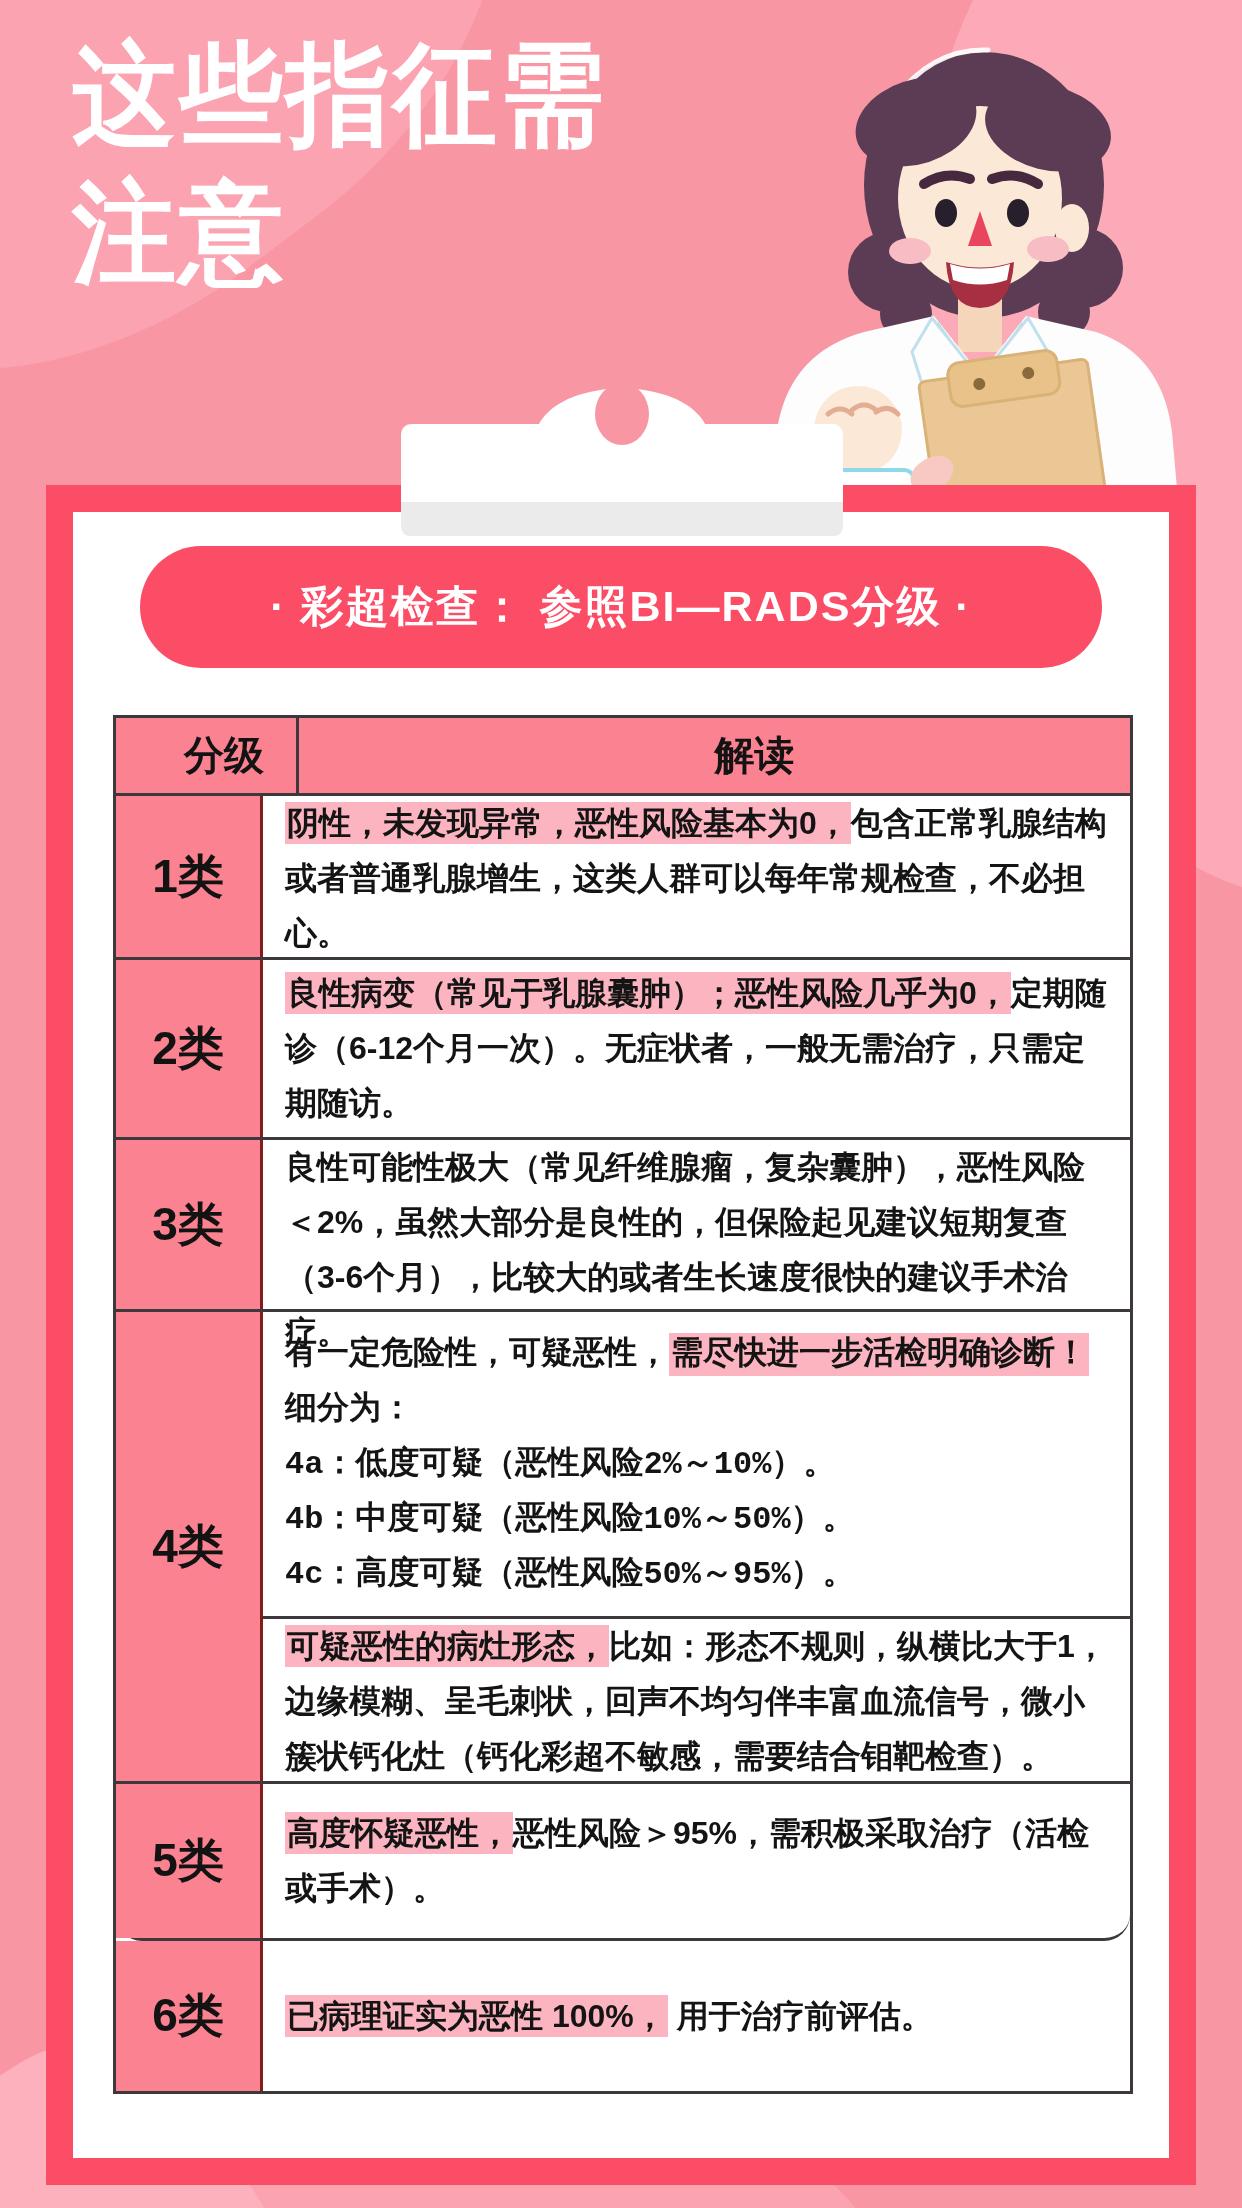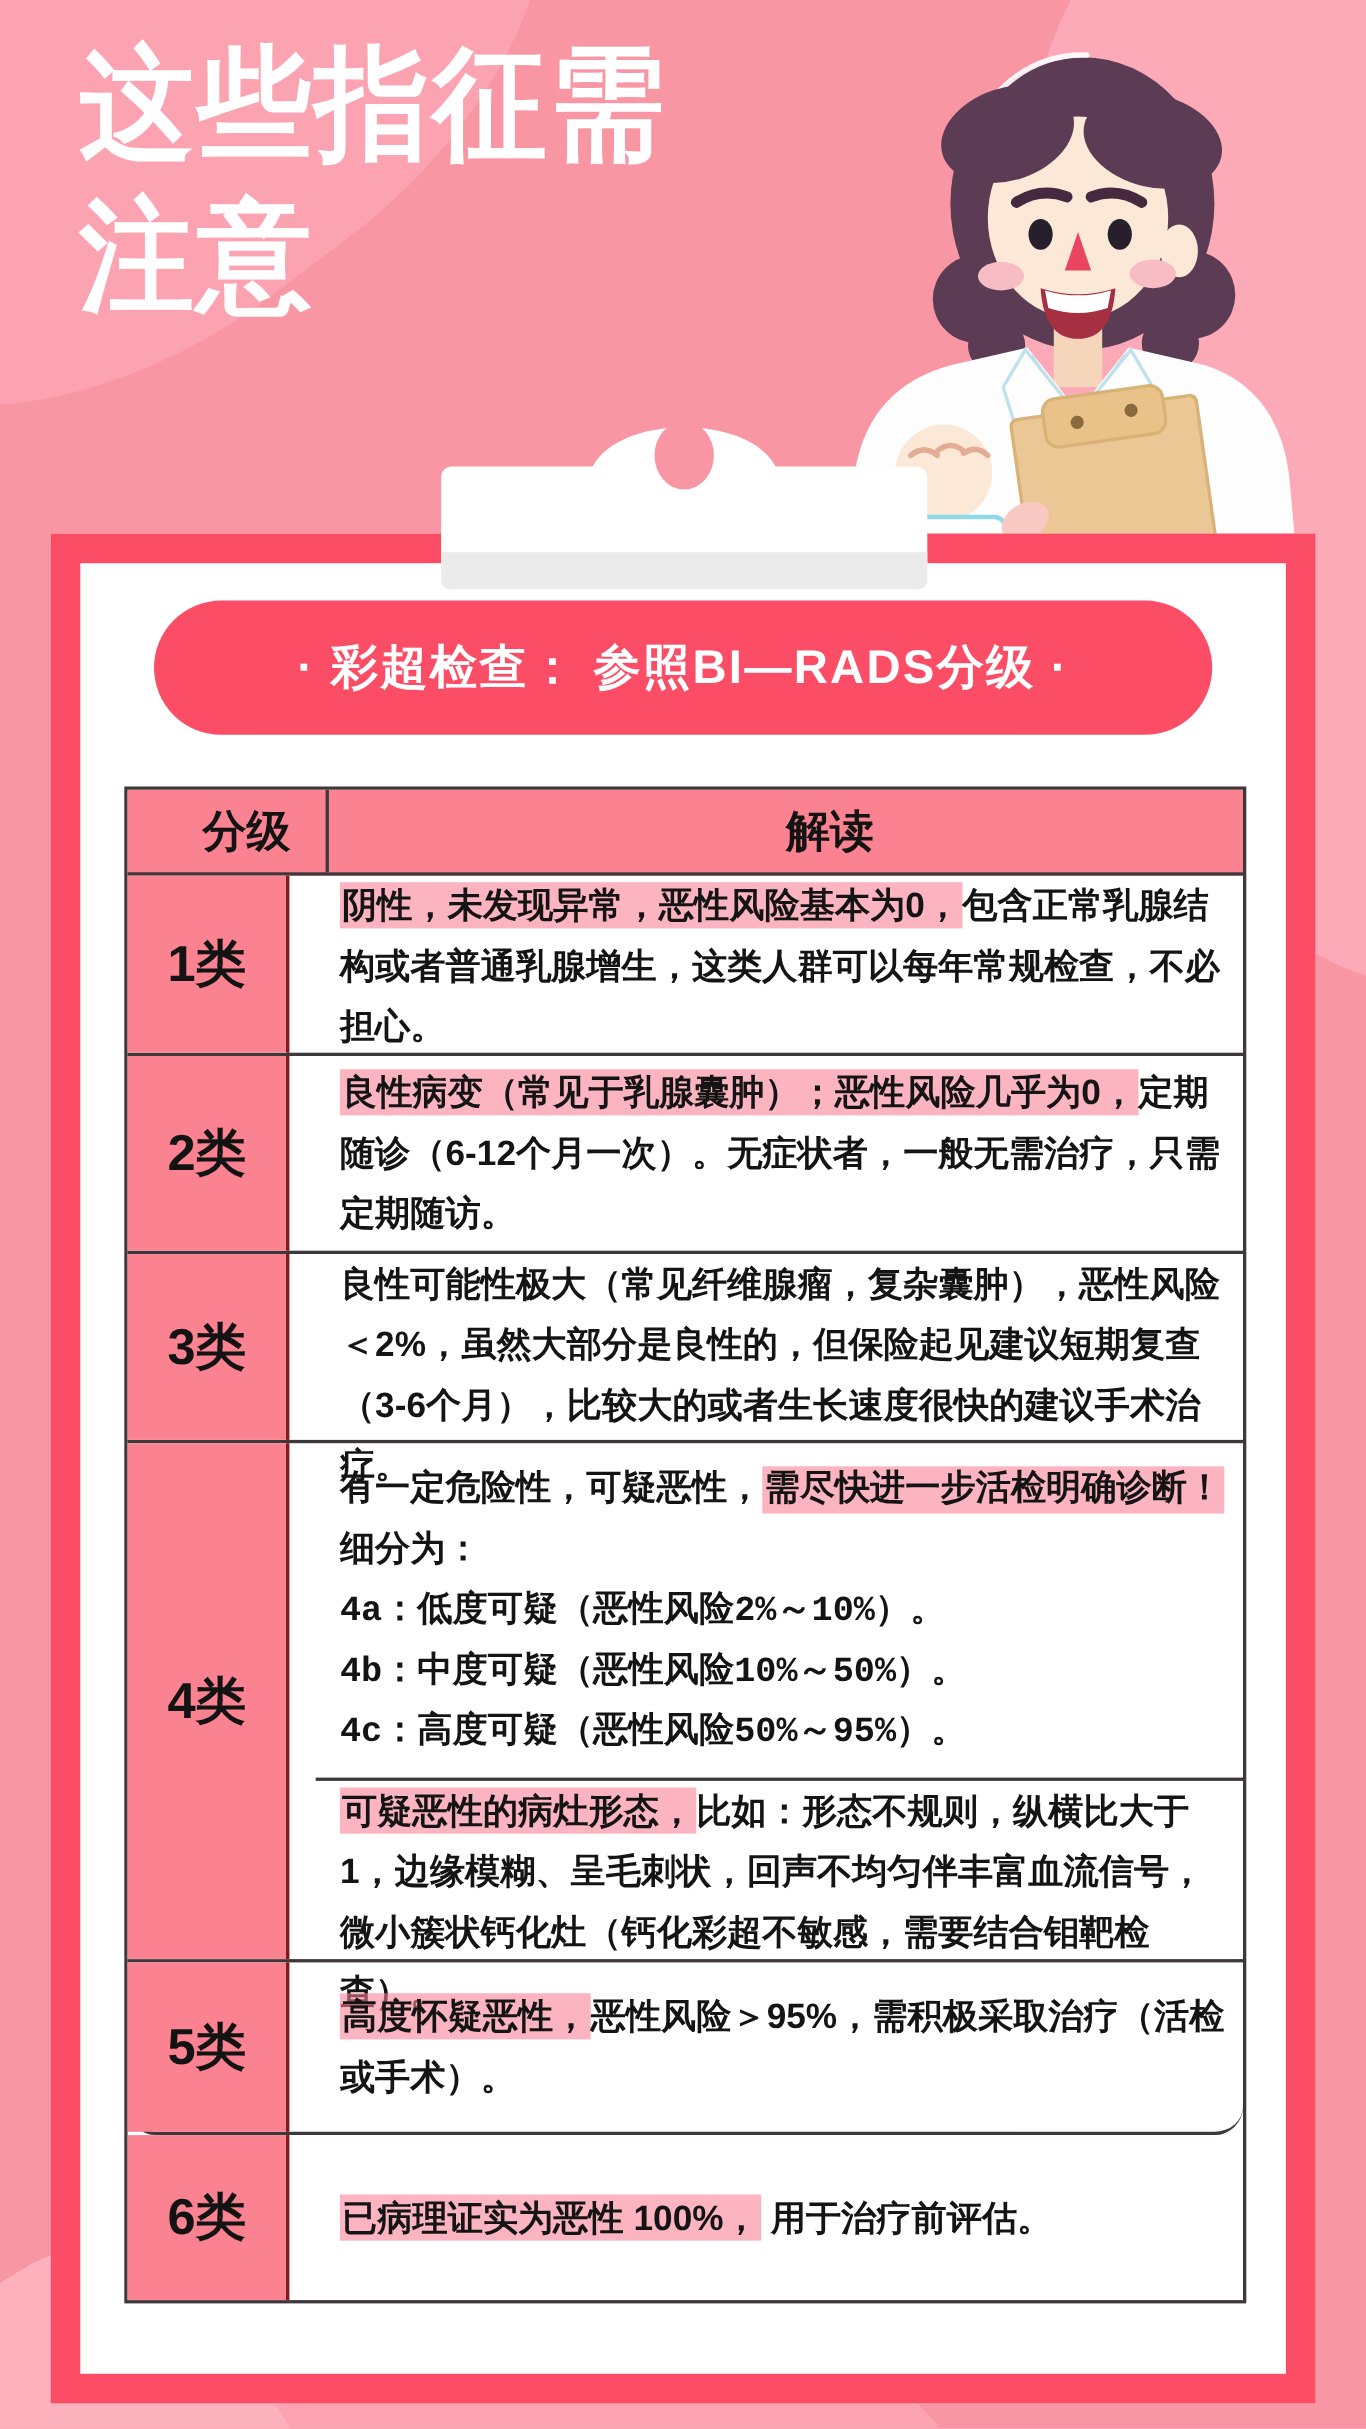--- a/index.html
+++ b/index.html
@@ -51,21 +51,21 @@
   .thead .h1 { width:147px; border-right:3px solid #3c383b; }
   .thead .h2 { flex:1;padding-left:44px; }
   .trow { display:flex; border-bottom:3px solid #3c383b; }
   .trow:last-child { border-bottom:none; }
   .r1 { height:164px; } .r2 { height:180px; } .r3 { height:172px; }
   .r4 { height:472px; } .r5 { height:157px;border-radius:26px; } .r6 { height:150px; }
   .tlabel { width:147px; background:#fb8290; border-right:3px solid #7f1d1d;
     display:flex; align-items:center; justify-content:center;
     font-size:46px; color:#131313; flex:none; }
   .tcells { flex:1; display:flex; flex-direction:column; }
-  .tcell { flex:1; display:flex; align-items:center; padding:0 16px 0 22px;margin-left:24px; }
+  .tcell { flex:1; display:flex; align-items:center; padding:0 16px 0 22px; }
   .r4 .tcell.c0 { flex:none; height:304px;font-family:Liberation Mono, monospace; }
   .r4 .tcell.c1 { border-top:3px solid #3c383b; }
   .ttext { font-size:32px; line-height:55px; color:#141414; }
   .hl { background:rgba(250,128,146,.58); padding:3px 2px;
     box-decoration-break:clone; -webkit-box-decoration-break:clone; }
 </style>
 </head>
 <body>
 
 <div class="blob blob-right"></div>

